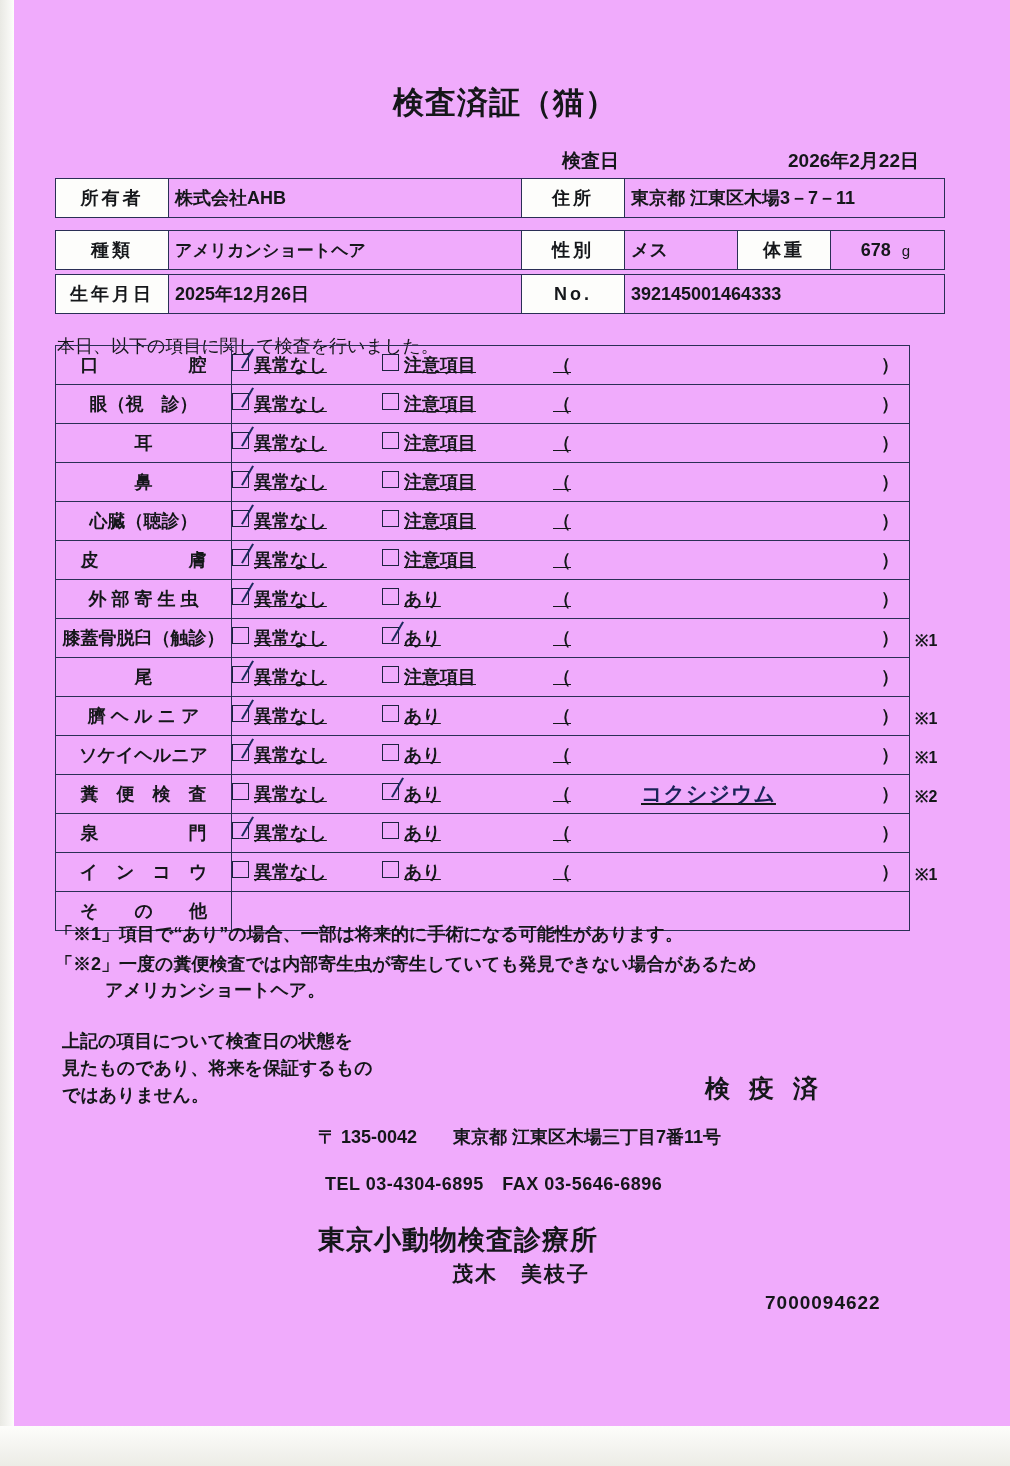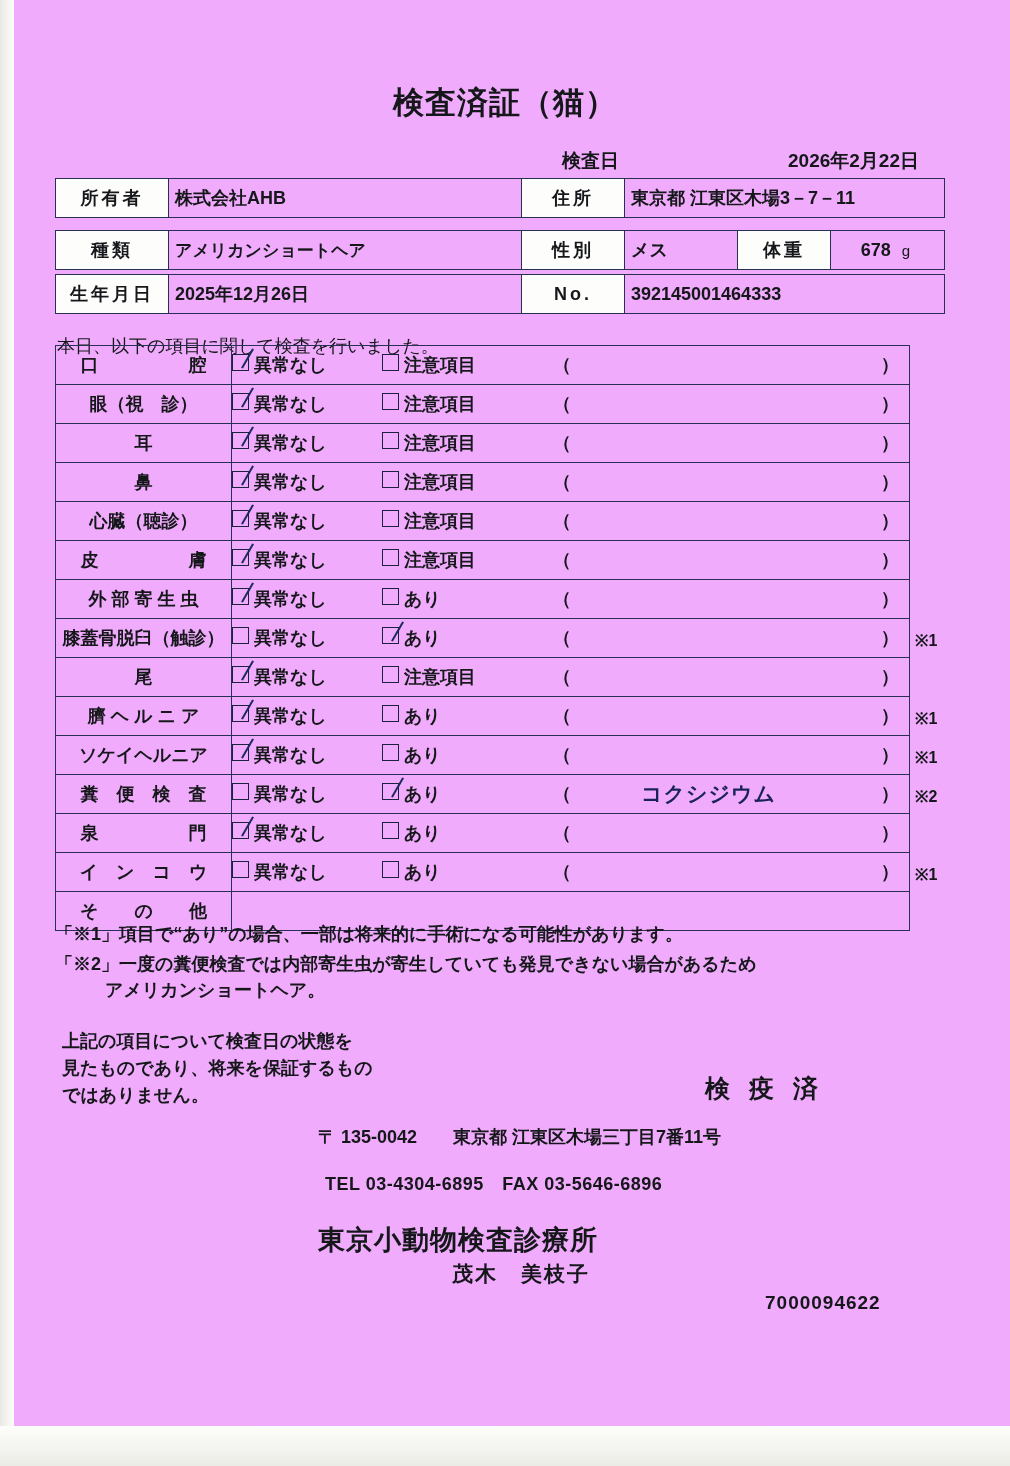--- a/index.html
+++ b/index.html
@@ -107,21 +107,21 @@
     font-size: 18px;
     vertical-align: middle;
     padding: 0;
   }
   td.item-name {
     width: 175px;
     text-align: center;
     font-weight: bold;
     position: relative;
   }
-  td.opts { padding-left: 6px; }
+  td.opts { padding-left: 6px; text-decoration: underline; }
   .optrow {
     display: flex;
     align-items: center;
     font-weight: bold;
     position: relative;
   }
   .chk {
     display: inline-block;
     width: 15px;
     height: 15px;

